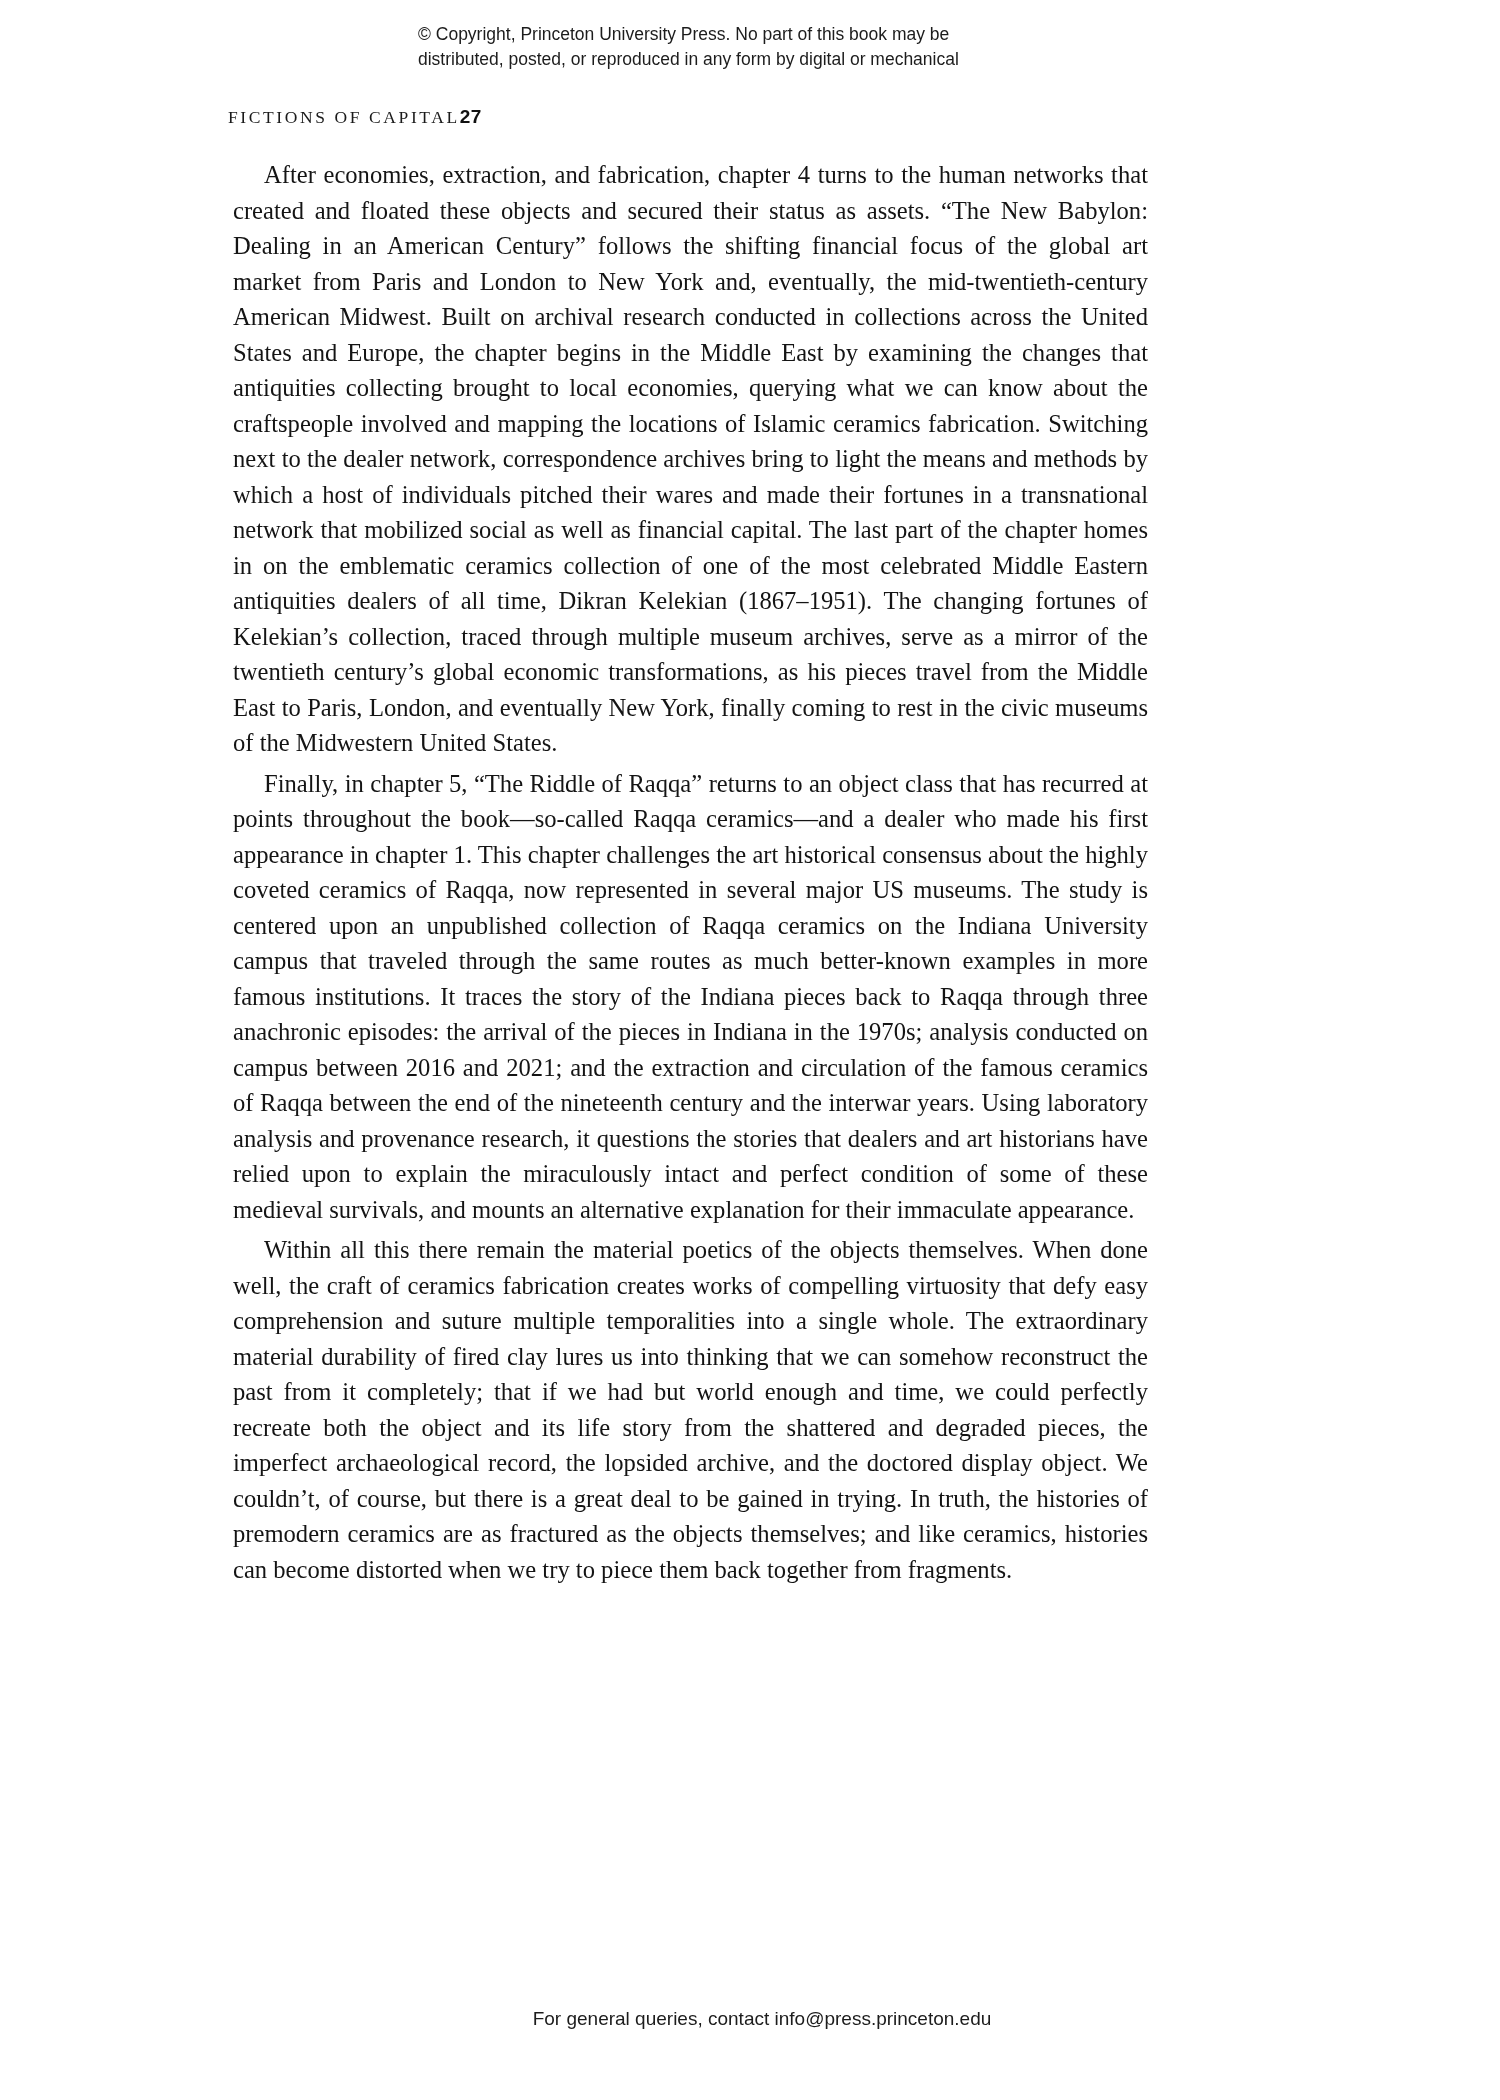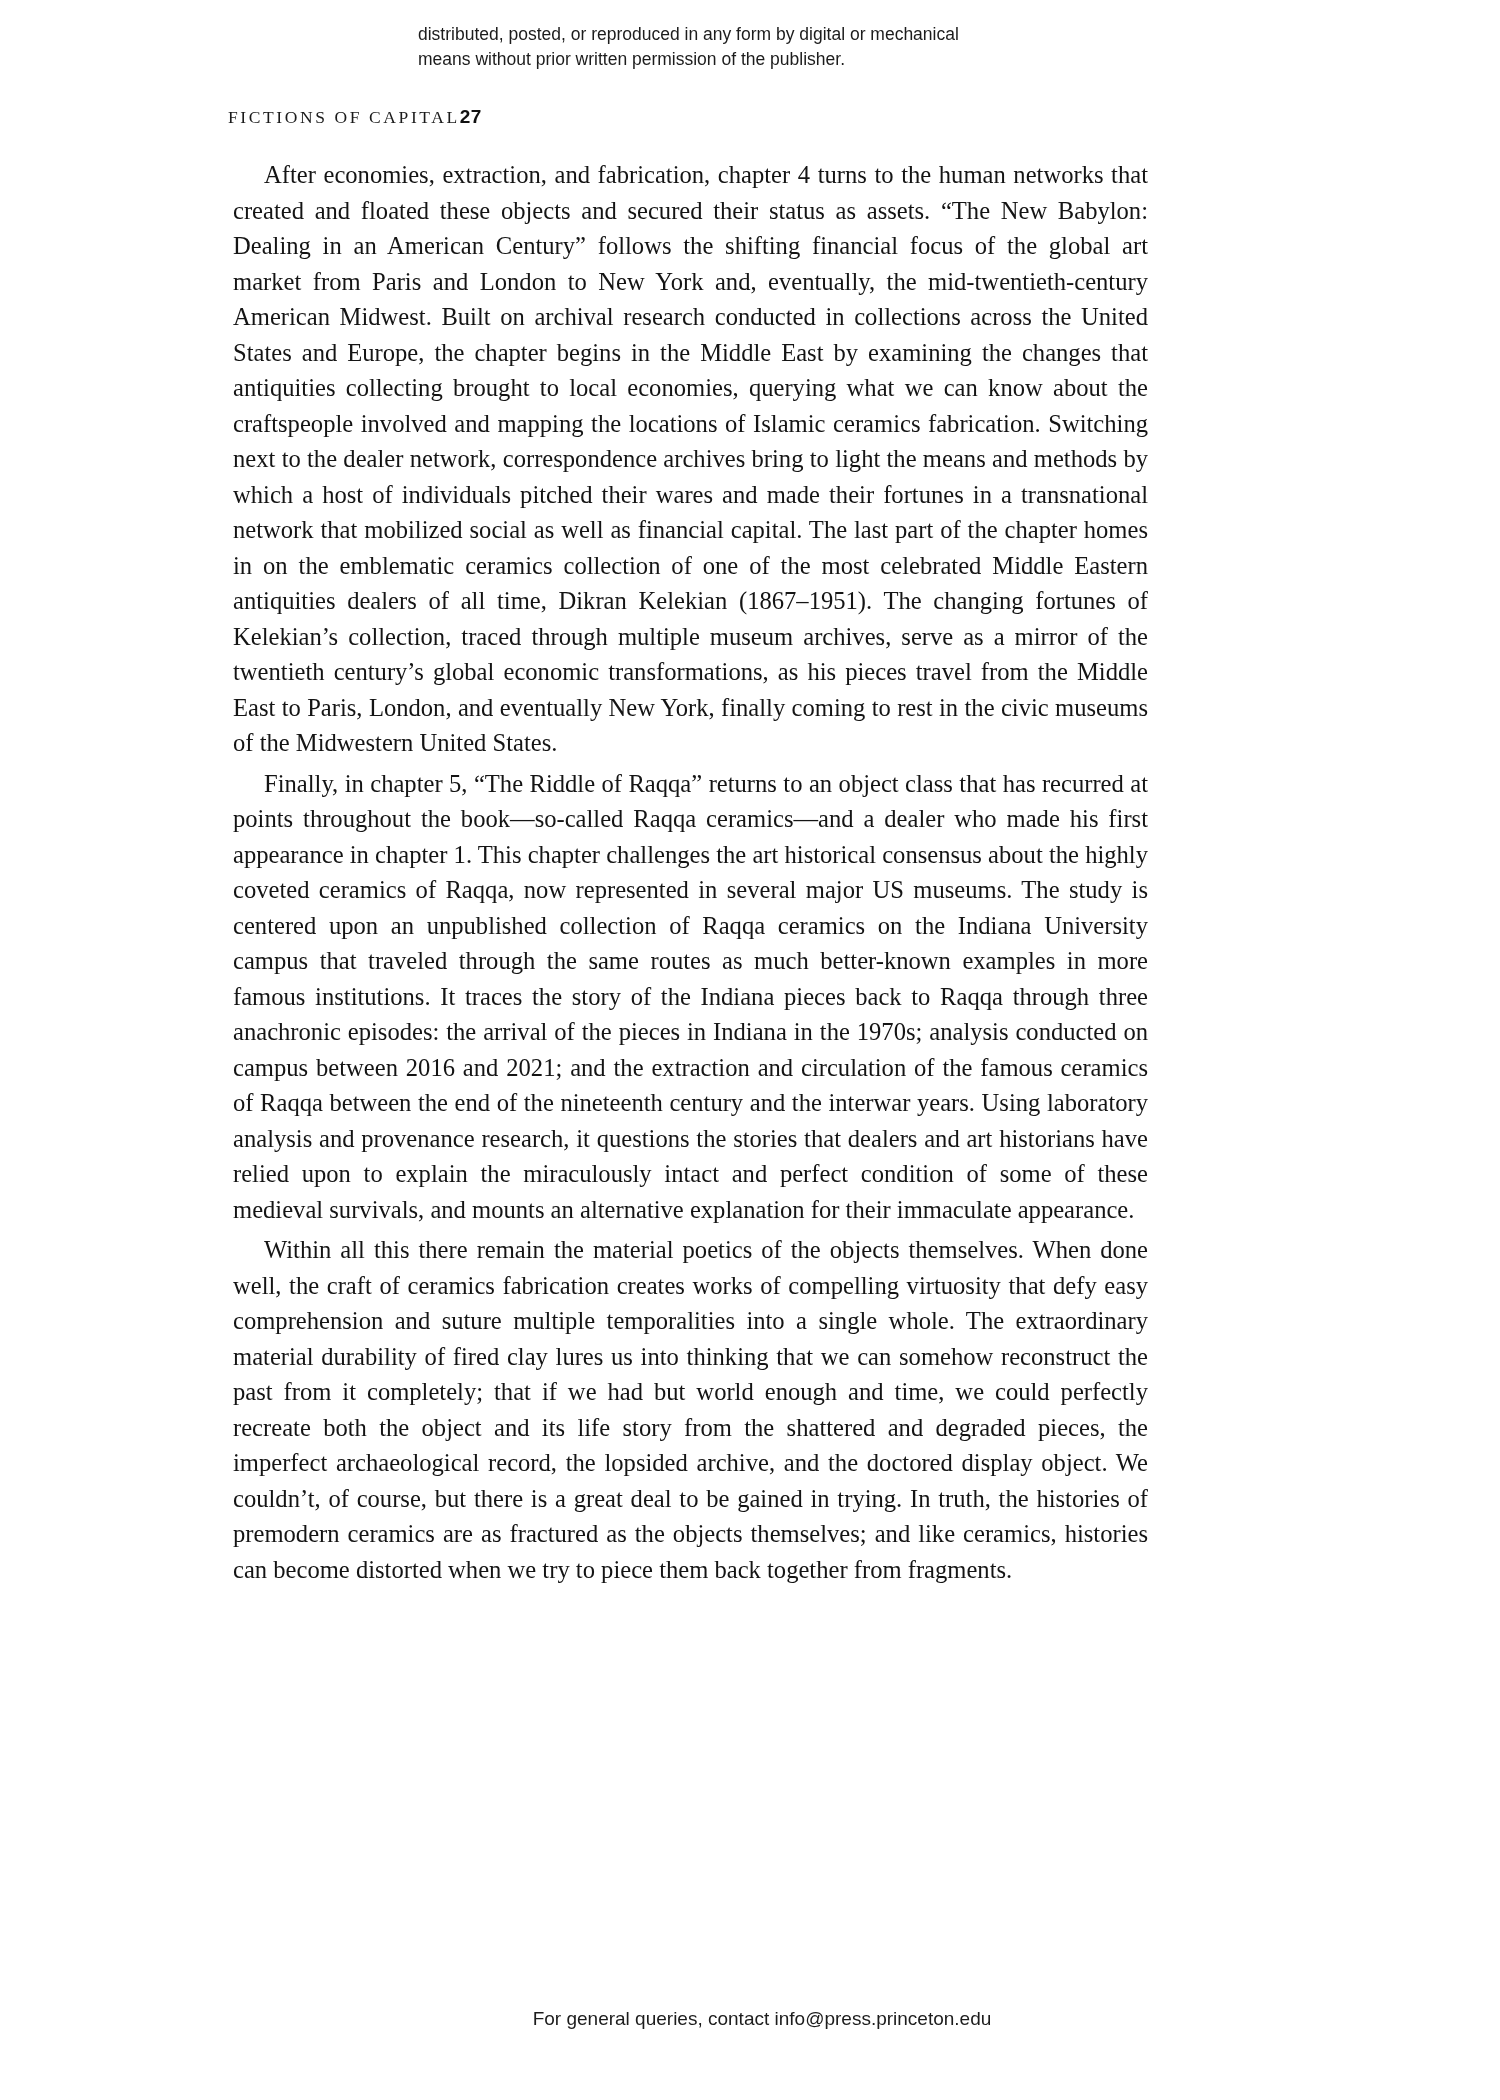--- a/index.html
+++ b/index.html
@@ -82,22 +82,22 @@
     color: #1c1c1c;
     padding-left: 12px;
   }
 </style>
 </head>
 <body>
 
 <div class="page">
 
   <div class="copyright-notice">
+    <div>© Copyright, Princeton University Press. No part of this book may be</div>
     <div>distributed, posted, or reproduced in any form by digital or mechanical</div>
-    <div>means without prior written permission of the publisher.</div>
   </div>
 
   <div class="running-head">
     <span class="rh-title">FICTIONS OF CAPITAL</span>
     <span class="rh-folio">27</span>
   </div>
 
   <div class="body-text">
     <p>After economies, extraction, and fabrication, chapter 4 turns to the human networks that created and floated these objects and secured their status as assets. “The New Babylon: Dealing in an American Century” follows the shifting financial focus of the global art market from Paris and London to New York and, eventually, the mid-twentieth-century American Midwest. Built on archival research conducted in collections across the United States and Europe, the chapter begins in the Middle East by examining the changes that antiquities collecting brought to local economies, querying what we can know about the craftspeople involved and mapping the locations of Islamic ceramics fabrication. Switching next to the dealer network, correspondence archives bring to light the means and methods by which a host of individuals pitched their wares and made their fortunes in a transnational network that mobilized social as well as financial capital. The last part of the chapter homes in on the emblematic ceramics collection of one of the most celebrated Middle Eastern antiquities dealers of all time, Dikran Kelekian (1867–1951). The changing fortunes of Kelekian’s collection, traced through multiple museum archives, serve as a mirror of the twentieth century’s global economic transformations, as his pieces travel from the Middle East to Paris, London, and eventually New York, finally coming to rest in the civic museums of the Midwestern United States.</p>
     <p>Finally, in chapter 5, “The Riddle of Raqqa” returns to an object class that has recurred at points throughout the book—so-called Raqqa ceramics—and a dealer who made his first appearance in chapter 1. This chapter challenges the art historical consensus about the highly coveted ceramics of Raqqa, now represented in several major US museums. The study is centered upon an unpublished collection of Raqqa ceramics on the Indiana University campus that traveled through the same routes as much better-known examples in more famous institutions. It traces the story of the Indiana pieces back to Raqqa through three anachronic episodes: the arrival of the pieces in Indiana in the 1970s; analysis conducted on campus between 2016 and 2021; and the extraction and circulation of the famous ceramics of Raqqa between the end of the nineteenth century and the interwar years. Using laboratory analysis and provenance research, it questions the stories that dealers and art historians have relied upon to explain the miraculously intact and perfect condition of some of these medieval survivals, and mounts an alternative explanation for their immaculate appearance.</p>

